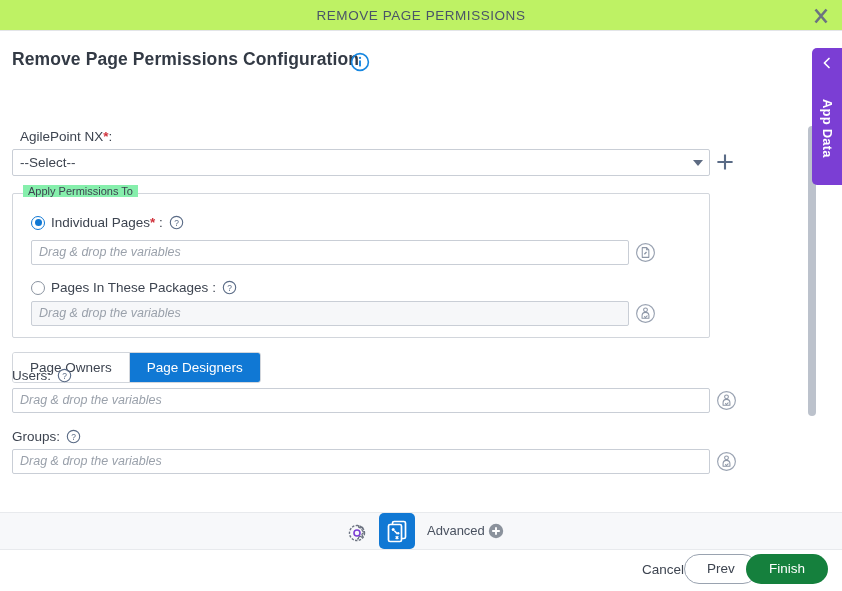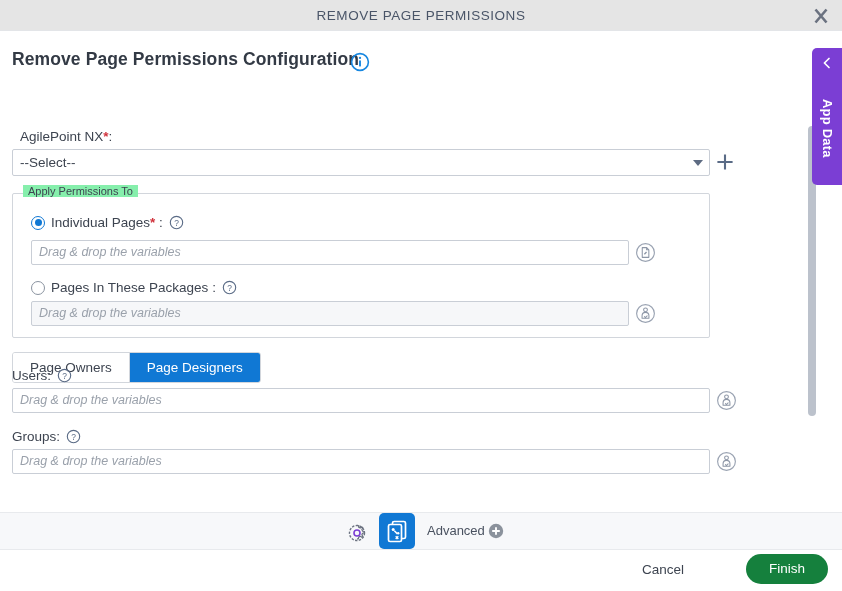--- a/index.html
+++ b/index.html
@@ -16,21 +16,21 @@
     width: 842px;
     height: 591px;
     background: #ffffff;
   }
 
   
   .titlebar {
     position: absolute;
     left: 0; top: 0;
     width: 842px; height: 31px;
-    background: #e5e5e5;
+    background: #bef264;
     border-bottom: 1px solid #e3e5e8;
   }
   .titlebar-text {
     position: absolute;
     left: 0; top: 0;
     width: 842px;
     line-height: 31px;
     text-align: center;
     font-size: 13.5px;
     letter-spacing: .55px;
@@ -508,20 +508,21 @@
   <div class="tb-advanced">Advanced</div>
   <div class="tb-plus-circ">
     <svg width="16" height="16" viewBox="0 0 16 16">
       <circle cx="8" cy="8" r="7.2" fill="#8b929c"></circle>
       <path d="M8 4.2 V11.8 M4.2 8 H11.8" stroke="#ffffff" stroke-width="1.9" stroke-linecap="butt"></path>
     </svg>
   </div>
 
   <div class="footer">
     <div class="btn-cancel">Cancel</div>
+    <div class="btn-prev">Prev</div>
     <div class="btn-finish">Finish</div>
   </div>
 
   <div class="appdata-tab">
     <div class="appdata-chev">
       <svg width="14" height="14" viewBox="0 0 14 14">
         <path d="M9 2.5 L4.4 7 L9 11.5" fill="none" stroke="#ffffff" stroke-width="1.7" stroke-linecap="round" stroke-linejoin="round"></path>
       </svg>
     </div>
     <div class="appdata-text">App Data</div>

